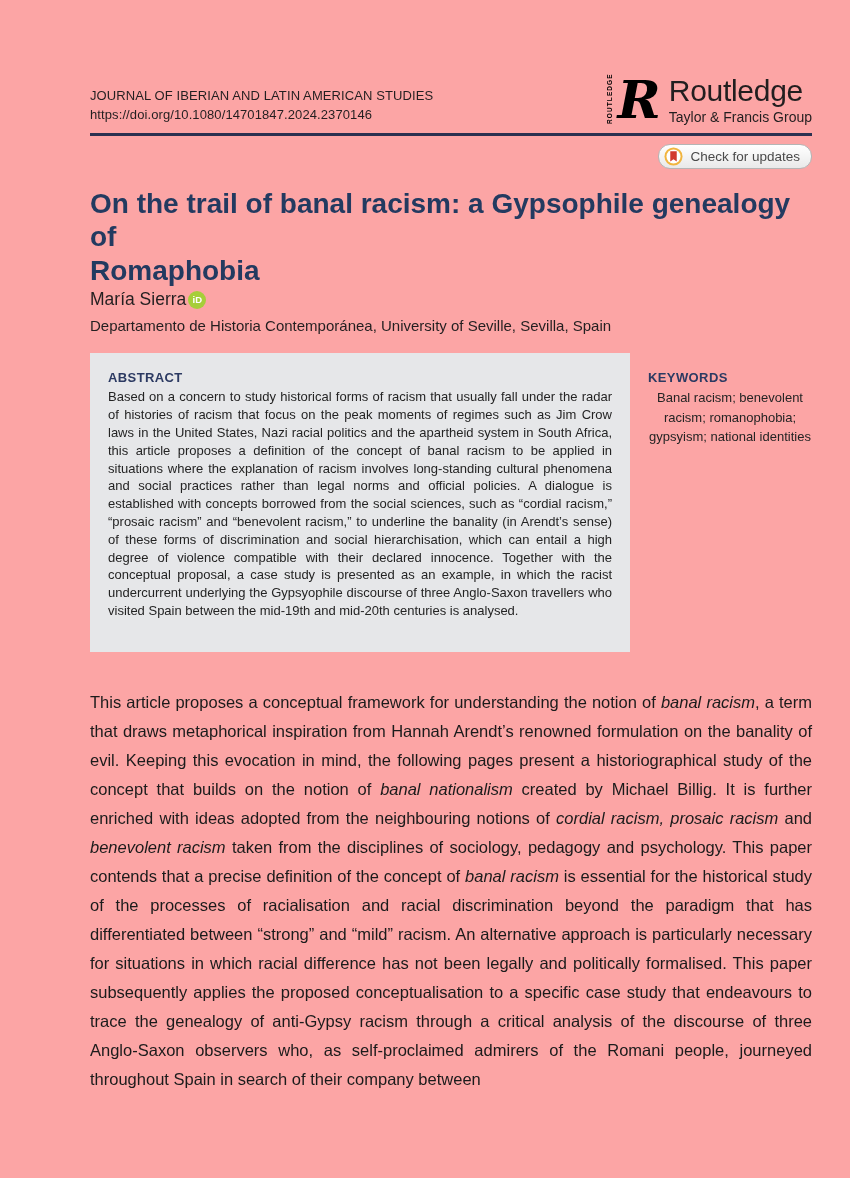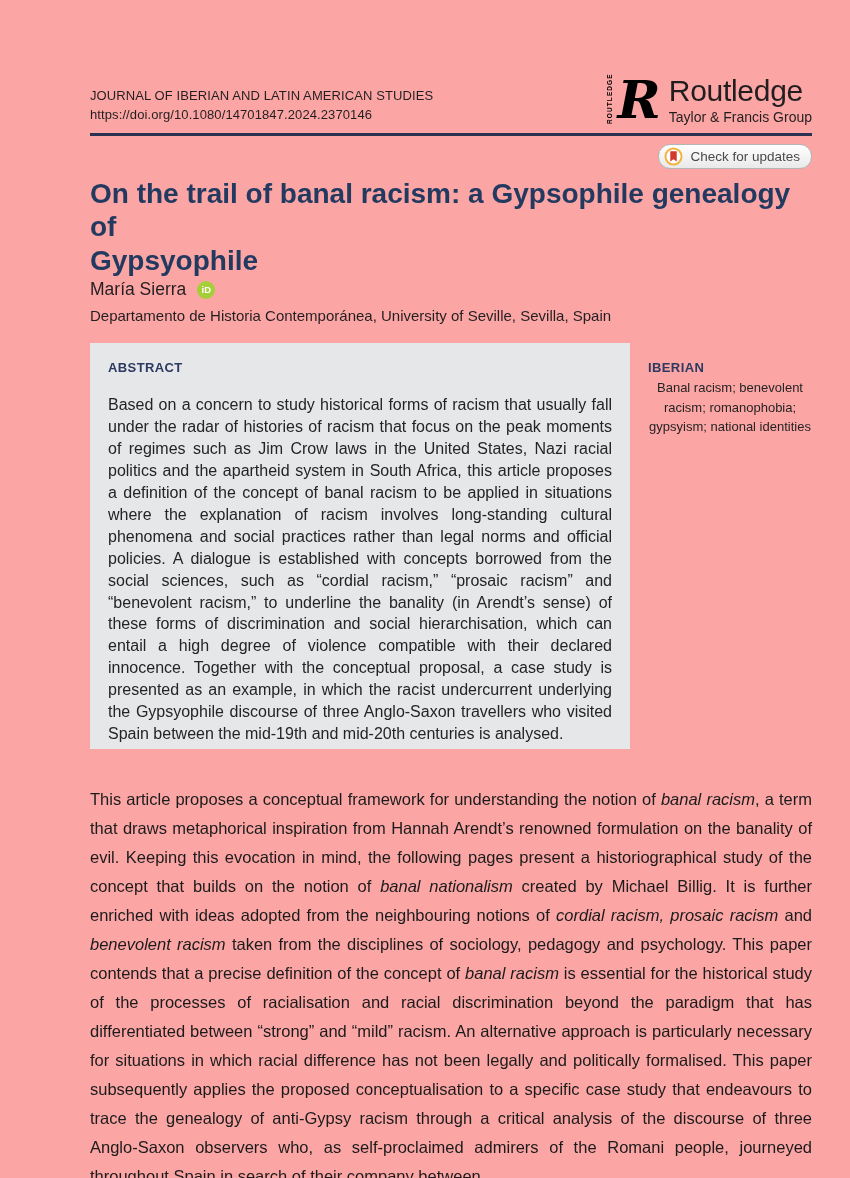--- a/index.html
+++ b/index.html
@@ -35,35 +35,35 @@
   .badge-row { display:flex; justify-content:flex-end; margin-top:8px; }
   .badge {
     display:inline-flex; align-items:center; gap:7px;
     border:1px solid #b5b5b5; border-radius:12px;
     background:linear-gradient(#ffffff,#e9e9e9);
     padding:2px 11px 2px 5px; font-size:13.5px; color:#4a4a4a; cursor:pointer;
   }
   .badge svg { display:block; }
 
   
-  .title { margin-top:8px; font-size:28px; font-weight:bold; color:#233a60; line-height:1.2; }
-  .author-row { margin-top:2px; display:flex; align-items:center; gap:11px; font-size:17.5px; color:#231f20; }
+  .title { margin-top:18px; font-size:28px; font-weight:bold; color:#233a60; line-height:1.2; }
+  .author-row { margin-top:2px; display:flex; align-items:center; gap:2px; font-size:17.5px; color:#231f20; }
   .orcid {
     width:18px; height:18px; border-radius:50%; background:#a6ce39;
     color:#fff; font-weight:bold; font-size:9.5px;
     display:flex; align-items:center; justify-content:center; cursor:pointer;
   }
   .affiliation { margin-top:7px; font-size:15px; color:#231f20; }
 
   
   .abstract-section { margin-top:19px; display:flex; gap:18px; }
-  .abstract-box { width:540px; background:#e6e7e9; padding:17px 18px 4px; }
+  .abstract-box { width:540px; background:#e6e7e9; padding:17px 18px 32px; }
   .side-heading { font-size:13px; font-weight:bold; color:#2c3a62; letter-spacing:0.4px; }
   .abstract-text {
-    margin-top:19px; font-size:16px; line-height:1.37; text-align:justify;
+    margin-top:3px; font-size:13px; line-height:1.37; text-align:justify;
     color:#242424; hyphens:auto;
   }
   .keywords-col { flex:1; padding-top:17px; }
   .keywords-text { margin-top:3px; font-size:13px; line-height:1.5; color:#242424;text-align:center; }
 
   
   .body-text {
     margin-top:36px; font-size:16.5px; line-height:1.758; text-align:justify;
     color:#1b1b1b; hyphens:auto;
   }
@@ -97,36 +97,36 @@
         <circle cx="10" cy="10" r="9.5" fill="#f1b53f"></circle>
         <circle cx="10" cy="10" r="7.4" fill="#ffffff"></circle>
         <path d="M6.6 4.6 h6.8 v10.6 l-3.4 -2.4 -3.4 2.4 z" fill="#d23a2e"></path>
       </svg>
       <span>Check for updates</span>
     </div>
   </div>
 
   <h1 class="title">
     <div>On the trail of banal racism: a Gypsophile genealogy of</div>
-    <div>Gypsyophile</div>
+    <div>Romaphobia</div>
   </h1>
 
   <div class="author-row">
     <span>María Sierra</span>
     <span class="orcid">iD</span>
   </div>
 
   <div class="affiliation">Departamento de Historia Contemporánea, University of Seville, Sevilla, Spain</div>
 
   <div class="abstract-section">
     <div class="abstract-box">
       <div class="side-heading">ABSTRACT</div>
       <div class="abstract-text">Based on a concern to study historical forms of racism that usually fall under the radar of histories of racism that focus on the peak moments of regimes such as Jim Crow laws in the United States, Nazi racial politics and the apartheid system in South Africa, this article proposes a definition of the concept of banal racism to be applied in situations where the explanation of racism involves long-standing cultural phenomena and social practices rather than legal norms and official policies. A dialogue is established with concepts borrowed from the social sciences, such as “cordial racism,” “prosaic racism” and “benevolent racism,” to underline the banality (in Arendt’s sense) of these forms of discrimination and social hierarchisation, which can entail a high degree of violence compatible with their declared innocence. Together with the conceptual proposal, a case study is presented as an example, in which the racist undercurrent underlying the Gypsyophile discourse of three Anglo-Saxon travellers who visited Spain between the mid-19th and mid-20th centuries is analysed.</div>
     </div>
     <div class="keywords-col">
-      <div class="side-heading">IBERIAN</div>
+      <div class="side-heading">KEYWORDS</div>
       <div class="keywords-text">Banal racism; benevolent racism; romanophobia; gypsyism; national identities</div>
     </div>
   </div>
 
   <p class="body-text"><span>This article proposes a conceptual framework for understanding the notion of </span><em>banal racism</em><span>, a term that draws metaphorical inspiration from Hannah Arendt’s renowned formulation on the banality of evil. Keeping this evocation in mind, the following pages present a historiographical study of the concept that builds on the notion of </span><em>banal nationalism</em><span> created by Michael Billig. It is further enriched with ideas adopted from the neighbouring notions of </span><em>cordial racism, prosaic racism</em><span> and </span><em>benevolent racism</em><span> taken from the disciplines of sociology, pedagogy and psychology. This paper contends that a precise definition of the concept of </span><em>banal racism</em><span> is essential for the historical study of the processes of racialisation and racial discrimination beyond the paradigm that has differentiated between “strong” and “mild” racism. An alternative approach is particularly necessary for situations in which racial difference has not been legally and politically formalised. This paper subsequently applies the proposed conceptualisation to a specific case study that endeavours to trace the genealogy of anti-Gypsy racism through a critical analysis of the discourse of three Anglo-Saxon observers who, as self-proclaimed admirers of the Romani people, journeyed throughout Spain in search of their company between</span></p>
 
 </div>
 
 </body></html>

